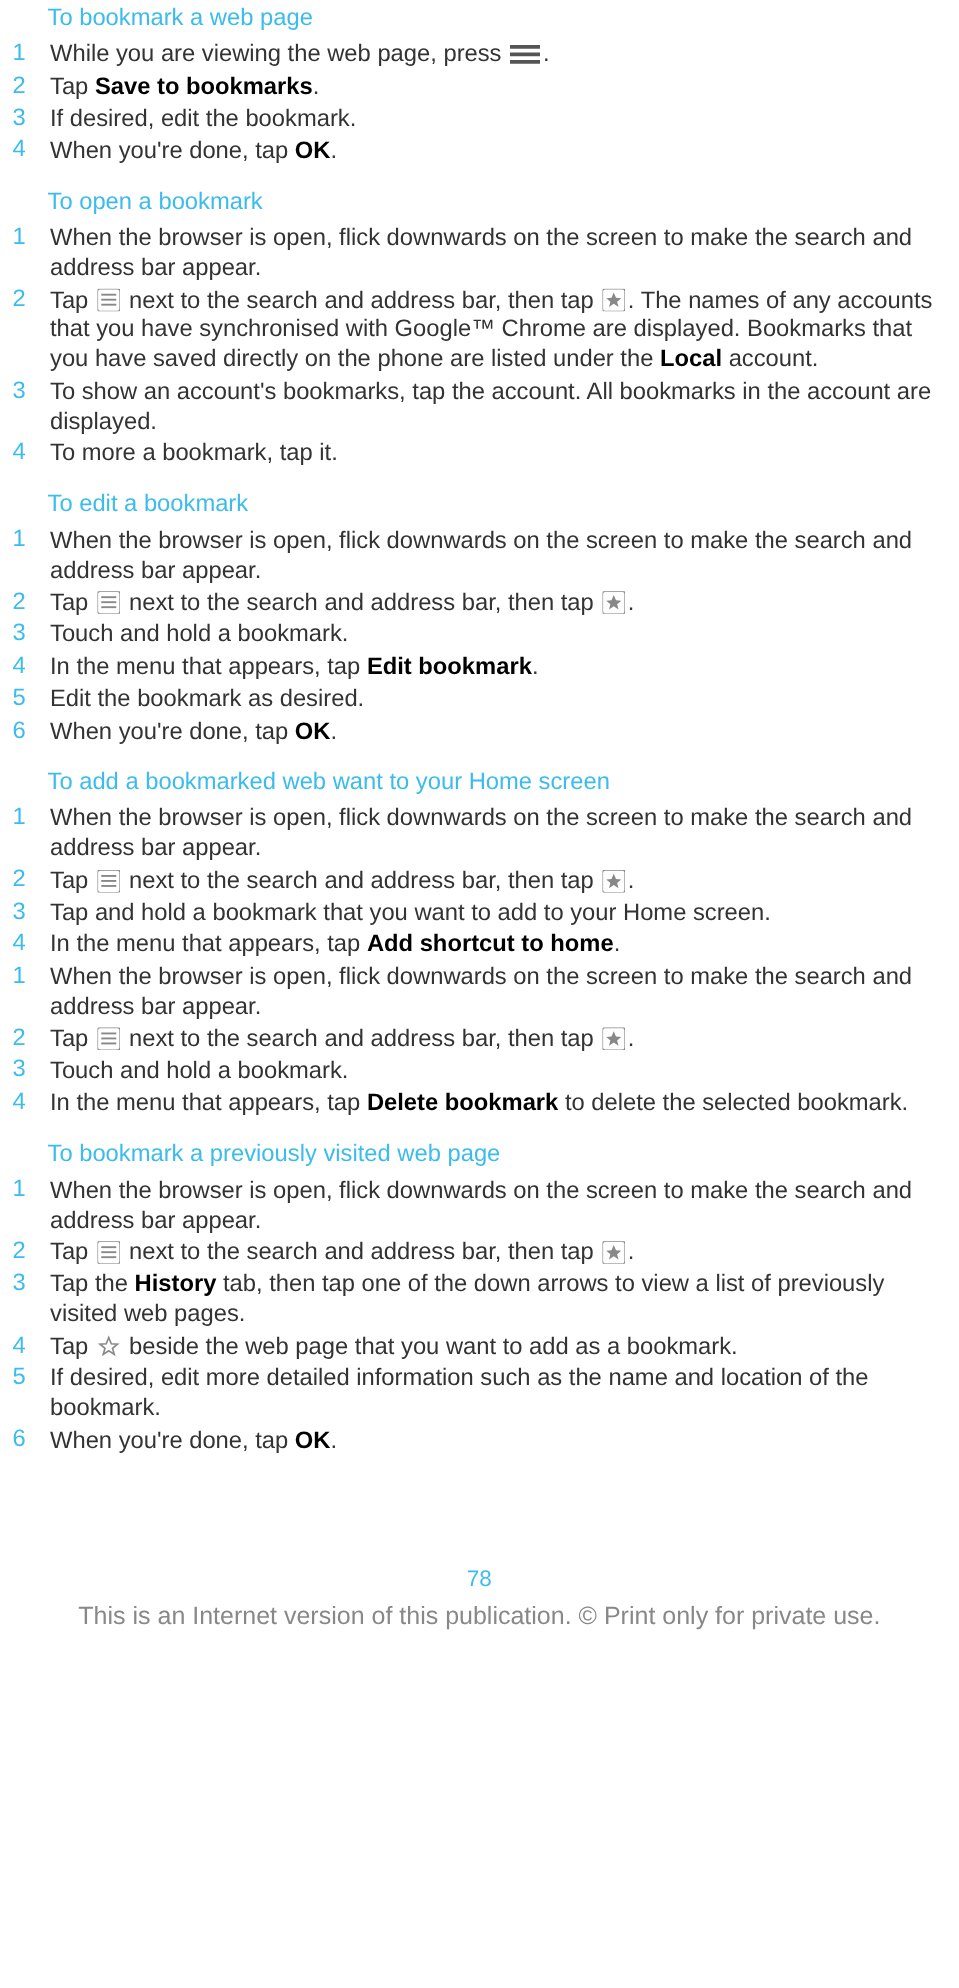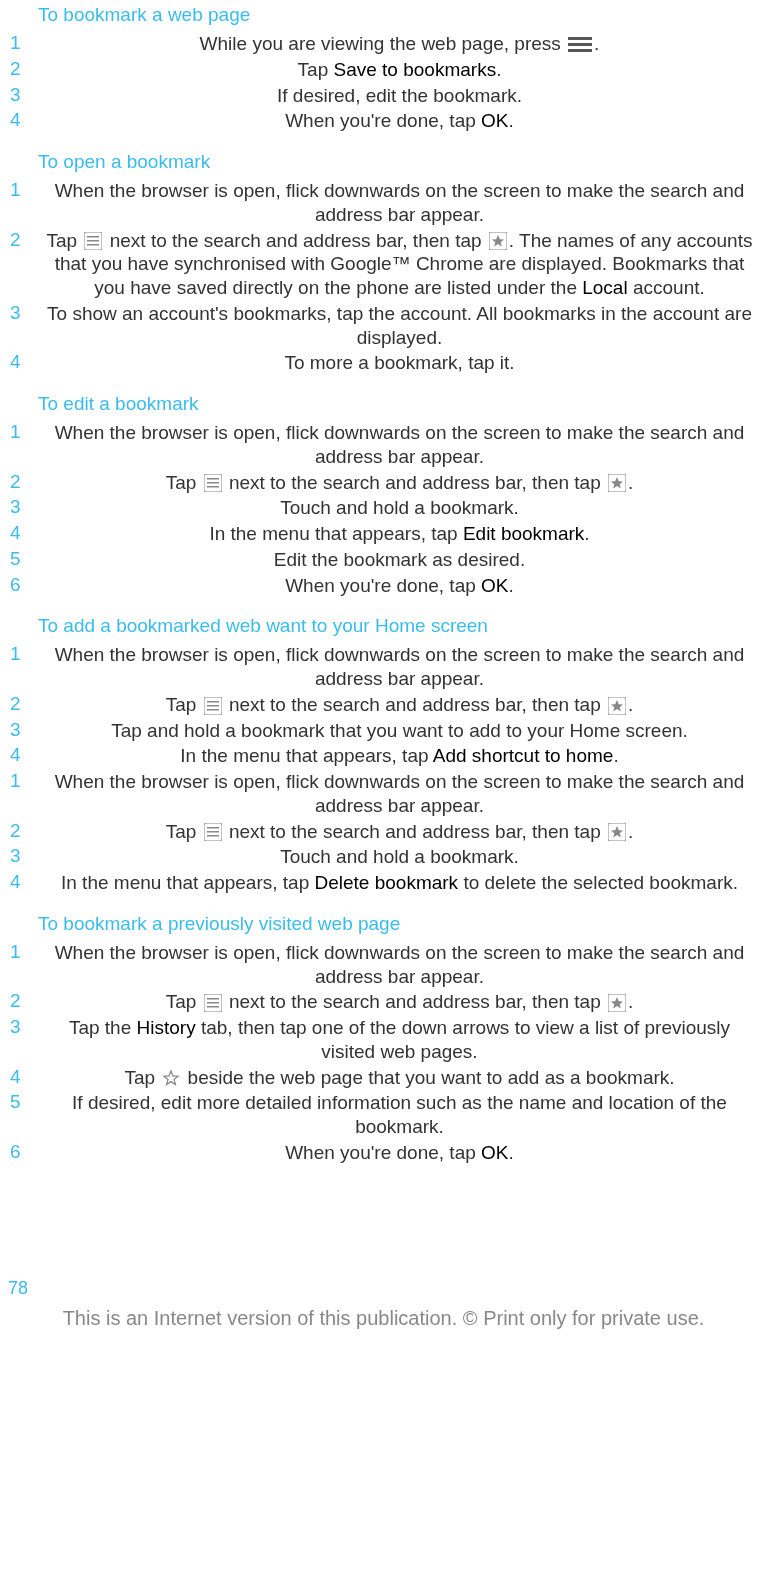--- a/index.html
+++ b/index.html
@@ -31,34 +31,33 @@
     width: 30px;
     flex: 0 0 30px;
     color: #3bbced;
     font-weight: normal;
     text-align: left;
     padding-left: 2px;
   }
   .txt {
     flex: 1;
     line-height: 1.25;
-    text-align: center;
-  }
-  b { font-weight: normal; color: #000; margin-top: 36px; }
+  }
+  b { font-weight: bold; color: #000; margin-top: 36px; }
   .icon {
     display: inline-block;
     vertical-align: middle;
     margin: 0 2px;
   }
   .icon svg { display: block; }
   .page-num {
-    text-align: left;
+    text-align: center;
     color: #3bbced;
     font-size: 18px;
-    margin-top: 113px;
+    margin-top: 88px;
   }
   .footer {
     text-align: center;
     color: #888;
     font-size: 20px;
     margin: 8px 0 0 0;
   }
 </style>
 </head>
 <body>

